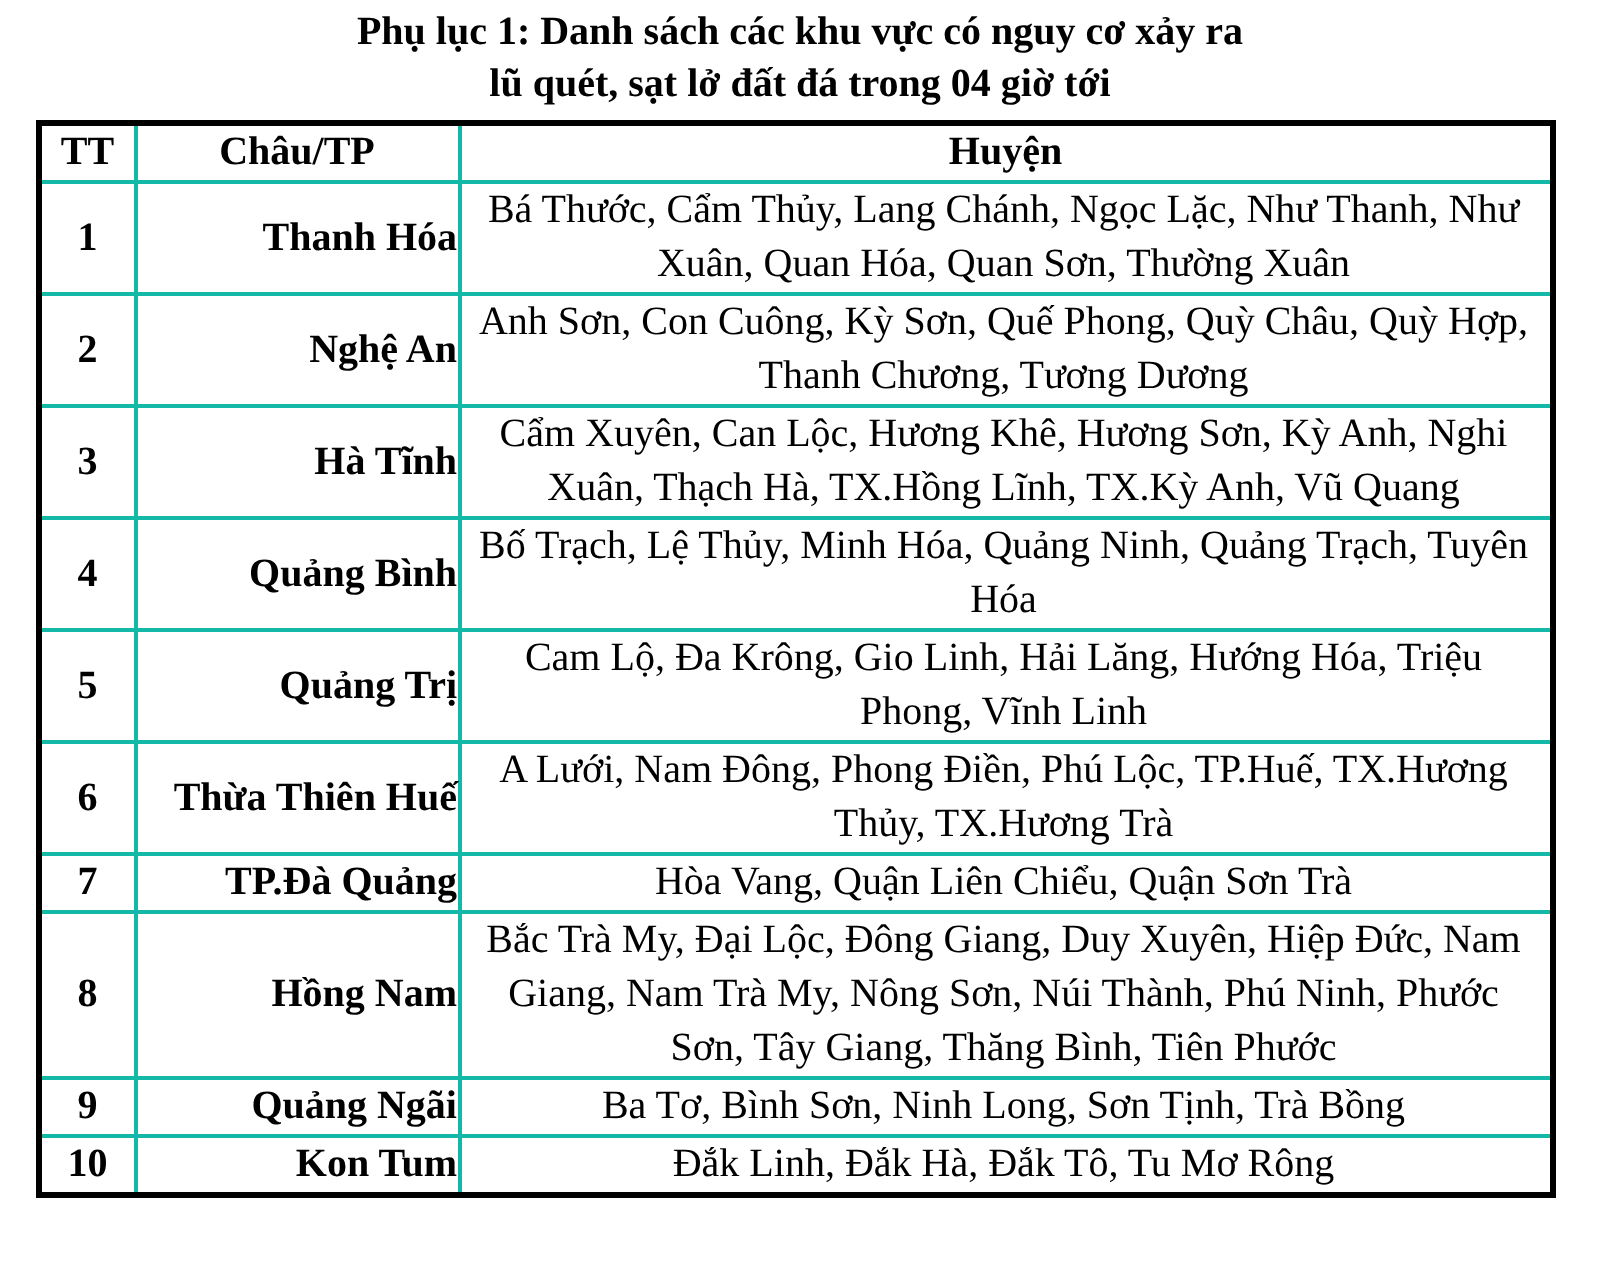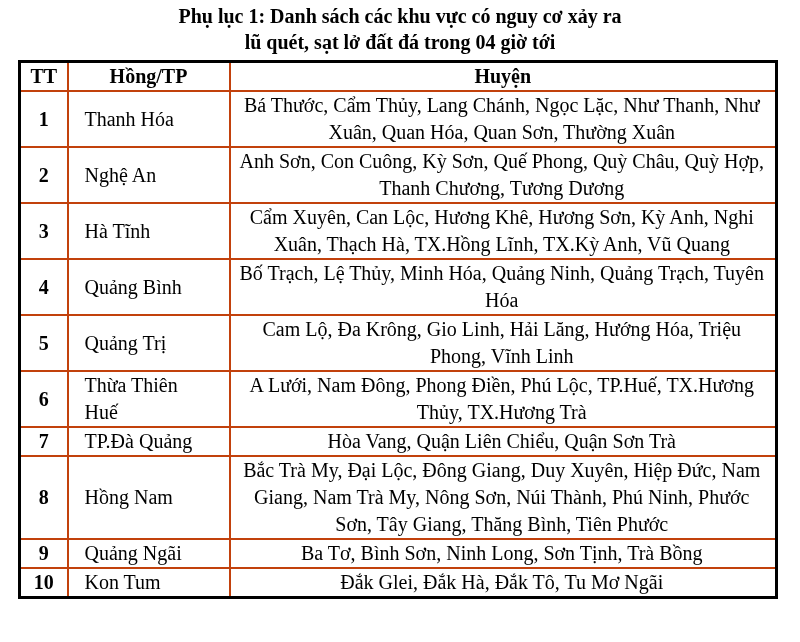--- a/index.html
+++ b/index.html
@@ -27,40 +27,40 @@
     border-collapse: collapse;
     table-layout: fixed;
     margin: 5px 0 0 18px;
     width: 757px;
     border: 3px solid #000000;
   }
   col.col-tt { width: 48px; }
   col.col-province { width: 162px; }
   col.col-districts { width: 547px; }
   .risk-table th, .risk-table td {
-    border: 2px solid #c2410c;
+    border: 2px solid #14b8a6;
     font-size: 20px;
     line-height: 27px;
     vertical-align: middle;
     box-sizing: border-box;
   }
   .risk-table th {
     font-weight: bold;
     text-align: center;
     padding: 0 2px;
   }
   td.tt {
     font-weight: bold;
     text-align: center;
     padding: 0 2px;
   }
   td.province {
-    font-weight: normal;
-    text-align: left;
-    padding: 0 16px;
+    font-weight: bold;
+    text-align: right;
+    padding: 0 0;
   }
   td.districts {
     text-align: center;
     padding: 0 8px 0 6px;
     margin-top: 48px;
   }
 </style>
 </head>
 <body>
 
@@ -73,21 +73,21 @@
 
   <table class="risk-table">
     <colgroup>
       <col class="col-tt">
       <col class="col-province">
       <col class="col-districts">
     </colgroup>
     <thead>
       <tr>
         <th>TT</th>
-        <th>Hồng/TP</th>
+        <th>Châu/TP</th>
         <th>Huyện</th>
       </tr>
     </thead>
     <tbody>
       <tr>
         <td class="tt">1</td>
         <td class="province">Thanh Hóa</td>
         <td class="districts">Bá Thước, Cẩm Thủy, Lang Chánh, Ngọc Lặc, Như Thanh, Như Xuân, Quan Hóa, Quan Sơn, Thường Xuân</td>
       </tr>
       <tr>
@@ -126,18 +126,18 @@
         <td class="districts">Bắc Trà My, Đại Lộc, Đông Giang, Duy Xuyên, Hiệp Đức, Nam Giang, Nam Trà My, Nông Sơn, Núi Thành, Phú Ninh, Phước Sơn, Tây Giang, Thăng Bình, Tiên Phước</td>
       </tr>
       <tr>
         <td class="tt">9</td>
         <td class="province">Quảng Ngãi</td>
         <td class="districts">Ba Tơ, Bình Sơn, Ninh Long, Sơn Tịnh, Trà Bồng</td>
       </tr>
       <tr>
         <td class="tt">10</td>
         <td class="province">Kon Tum</td>
-        <td class="districts">Đắk Glei, Đắk Hà, Đắk Tô, Tu Mơ Ngãi</td>
+        <td class="districts">Đắk Linh, Đắk Hà, Đắk Tô, Tu Mơ Rông</td>
       </tr>
     </tbody>
   </table>
 
 </div>
 
 </body></html>

